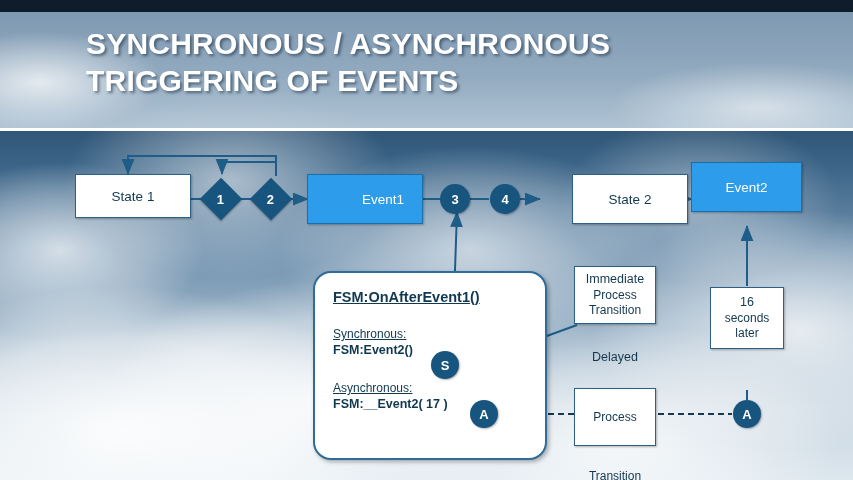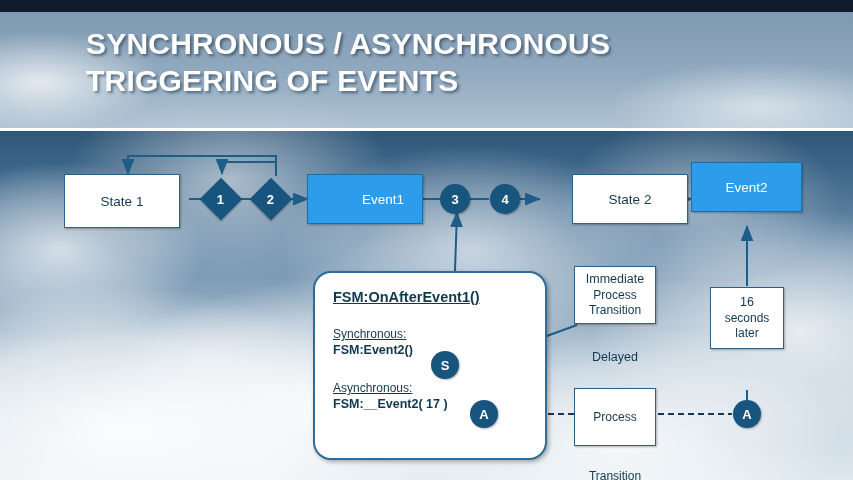--- a/index.html
+++ b/index.html
@@ -237,21 +237,21 @@
 
     <path d="M577,325 L470,364" fill="none" stroke="#1d5d88" stroke-width="2" marker-end="url(#arrowDark)"></path>
 
     <line x1="498" y1="414" x2="732" y2="414" stroke="#17364f" stroke-width="2" stroke-dasharray="6,4"></line>
 
     <line x1="747" y1="390" x2="747" y2="400" stroke="#1d5d88" stroke-width="2"></line>
 
     <path d="M747,286 L747,226" fill="none" stroke="#1d5d88" stroke-width="2" marker-end="url(#arrowDark2)"></path>
   </svg>
 
-  <div class="node state-box" style="left:64px; top:174px; width:116px; height:54px;">
+  <div class="node state-box" style="left:75px; top:174px; width:116px; height:44px;">
     <span>State 1</span>
   </div>
 
   <div class="diamond-num" style="left:206px; top:184px;">
     <span>1</span>
   </div>
 
   <div class="diamond-num" style="left:256px; top:184px;">
     <span>2</span>
   </div>

